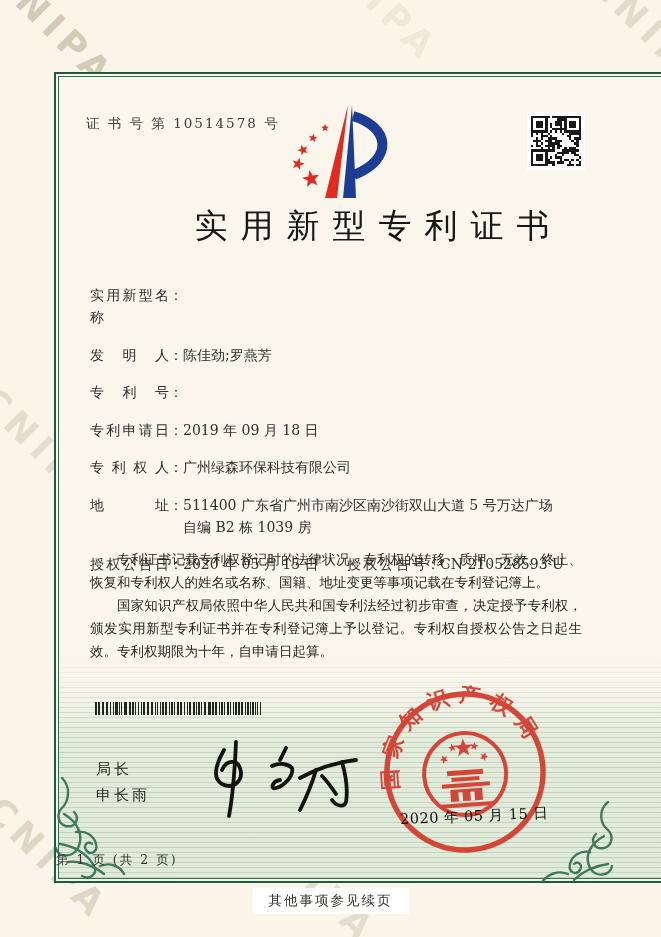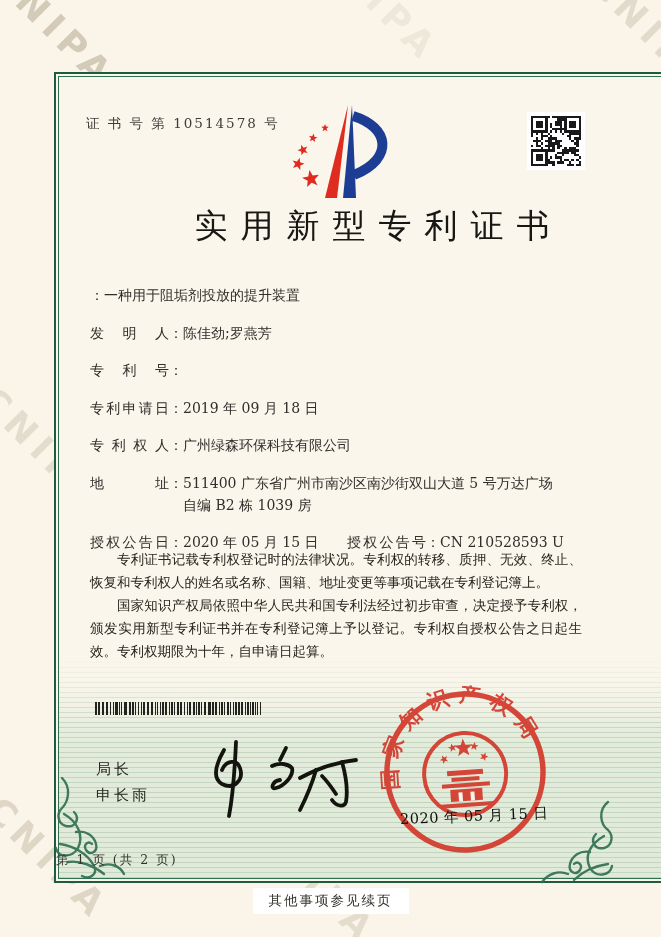--- a/index.html
+++ b/index.html
@@ -592,22 +592,22 @@
         <div></div>
         <div class="on"></div>
         <div class="on"></div>
       </div>
   </div>
 
   <div class="title">实用新型专利证书</div>
 
   <div class="fields">
     <div class="frow">
+      <span class="flabel">实用新型名称</span>
         <span class="fcolon">：</span>
-        <span class="fvalue">一种用于阻垢剂投放的提升装置</span>
     </div>
     <div class="frow">
       <span class="flabel">发明人</span>
         <span class="fcolon">：</span>
         <span class="fvalue">陈佳劲;罗燕芳</span>
     </div>
     <div class="frow">
       <span class="flabel">专利号</span>
         <span class="fcolon">：</span>
     </div>

